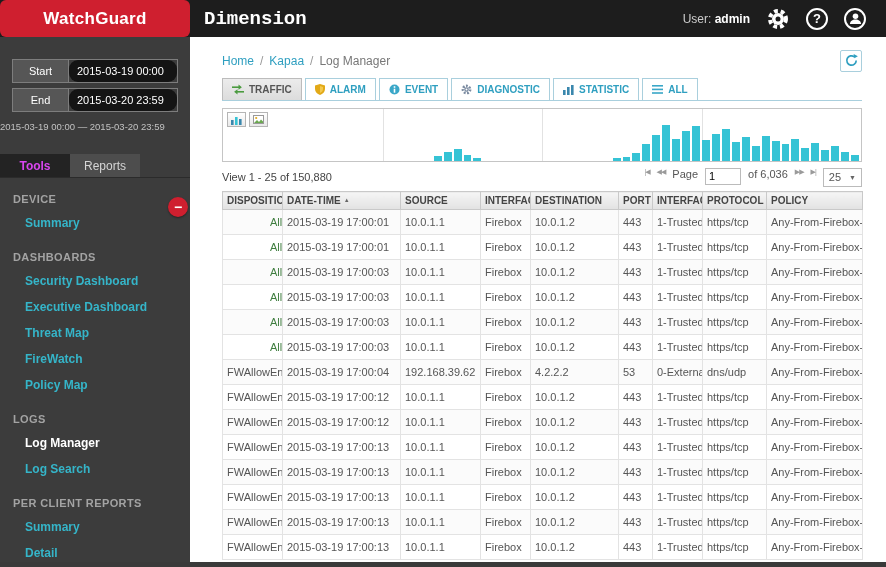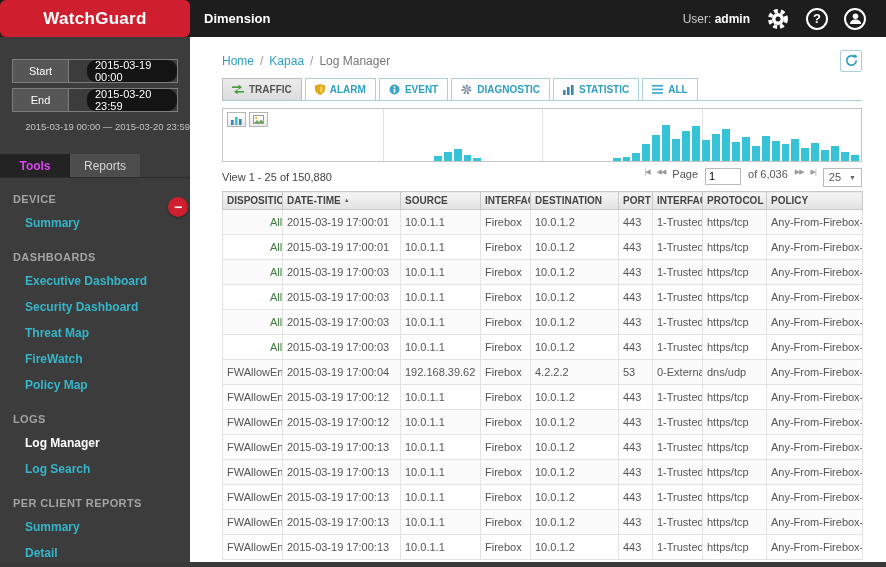--- a/index.html
+++ b/index.html
@@ -2,35 +2,35 @@
 <html><head>
 <meta charset="utf-8">
 <style>
   * { box-sizing: border-box; margin: 0; padding: 0; }
   html,body { width:886px; height:567px; overflow:hidden; font-family:"Liberation Sans",sans-serif; background:#fff; }
   .app { position:relative; width:886px; height:567px; overflow:hidden; }
 
   
   .topbar { position:absolute; top:0; left:0; width:886px; height:37px; background:#1d1d1d; display:flex; align-items:center; z-index:5; }
   .brand { width:190px; height:37px; background:#cf1f2f; color:#fff; display:flex; align-items:center; justify-content:center; font-weight:bold; font-size:17px; letter-spacing:.3px;border-radius:6px; }
-  .app-title { color:#fff; font-size:13px; font-weight:bold; margin-left:14px; }
+  .app-title { color:#fff; font-size:19px; font-weight:bold; margin-left:14px;font-family:Liberation Mono, monospace; }
   .topbar-right { margin-left:auto; display:flex; align-items:center; gap:16px; margin-right:20px; }
   .user-lbl { color:#ccc; font-size:12px; }
   .user-lbl b { color:#fff; }
   .circ { width:22px; height:22px; border:2px solid #fff; border-radius:50%; color:#fff; display:flex; align-items:center; justify-content:center; font-weight:bold; font-size:13px; cursor:pointer; }
   .iconbtn { display:flex; align-items:center; cursor:pointer; }
 
   
   .sidebar { position:absolute; top:37px; left:0; width:190px; bottom:0; background:#3c3c3c; z-index:4; }
-  .date-row { display:flex; height:24px; margin:0 12px; border:1px solid #7d7d7d;gap:18px; }
+  .date-row { display:flex; height:24px; margin:0 12px; border:1px solid #7d7d7d; }
   .date-row.first { margin-top:22px; }
   .date-row + .date-row { margin-top:5px; }
   .date-lab { width:56px; background:#565656; color:#fff; font-size:11px; display:flex; align-items:center; justify-content:center; border-right:1px solid #7d7d7d; }
   .date-val { flex:1; background:#141414; color:#fff; font-size:11px; display:flex; align-items:center; padding-left:8px; cursor:pointer;border-radius:9px; }
-  .range-txt { color:#c2c2c2; font-size:9.5px; text-align:right; margin-top:9px; }
+  .range-txt { color:#c2c2c2; font-size:9.5px; text-align:left; margin-top:9px; }
   .side-tabs { display:flex; margin-top:22px; border-bottom:1px solid #2b2b2b; }
   .side-tab { width:70px; height:23px; display:flex; align-items:center; justify-content:center; font-size:12px; color:#d5d5d5; background:#4d4d4d; cursor:pointer; }
   .side-tab.active { background:#232323; color:#d946ef; font-weight:bold; }
   .collapse-btn { position:absolute; top:160px; right:2px; width:20px; height:20px; border-radius:50%; background:#cf1f2f; color:#fff; display:flex; align-items:center; justify-content:center; font-size:14px; font-weight:bold; cursor:pointer; box-shadow:0 1px 2px rgba(0,0,0,.4); }
   .section-title { color:#a3a3a3; font-size:11px; font-weight:bold; letter-spacing:.4px; padding:15px 13px 5px; }
   .nav-item { color:#35b5c9; font-size:12px; font-weight:bold; padding:6px 12px 6px 25px; cursor:pointer; }
   .nav-item.active { color:#fff; }
 
   
   .main { position:absolute; top:37px; left:190px; right:0; bottom:0; background:#fff; padding:13px 24px 0 32px; overflow:hidden; }
@@ -114,22 +114,22 @@
     <div class="range-txt">2015-03-19 00:00 — 2015-03-20 23:59</div>
     <div class="side-tabs" id="side-tabs">
         <div class="side-tab active">Tools</div>
         <div class="side-tab">Reports</div>
       </div>
     <div class="collapse-btn">−</div>
     <nav id="side-nav">
         <div class="section-title">DEVICE</div>
         <div class="nav-item">Summary</div>
         <div class="section-title">DASHBOARDS</div>
+        <div class="nav-item">Security Dashboard</div>
         <div class="nav-item">Executive Dashboard</div>
-        <div class="nav-item">Security Dashboard</div>
         <div class="nav-item">Threat Map</div>
         <div class="nav-item">FireWatch</div>
         <div class="nav-item">Policy Map</div>
         <div class="section-title">LOGS</div>
         <div class="nav-item active">Log Manager</div>
         <div class="nav-item">Log Search</div>
         <div class="section-title">PER CLIENT REPORTS</div>
         <div class="nav-item">Summary</div>
         <div class="nav-item">Detail</div>
       </nav>

